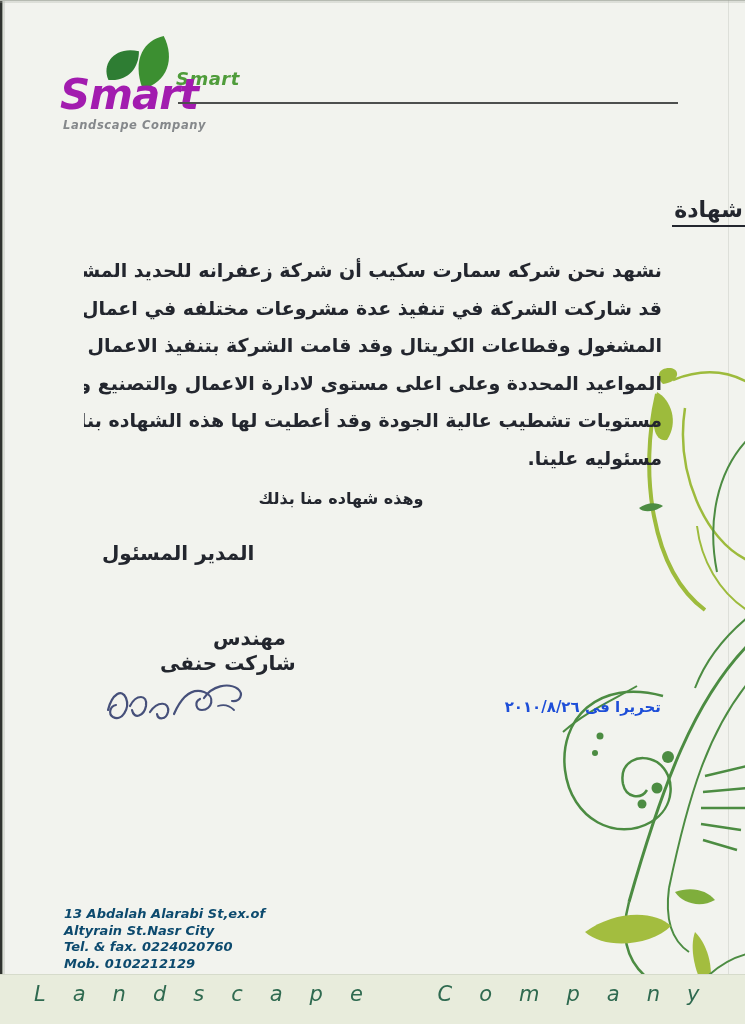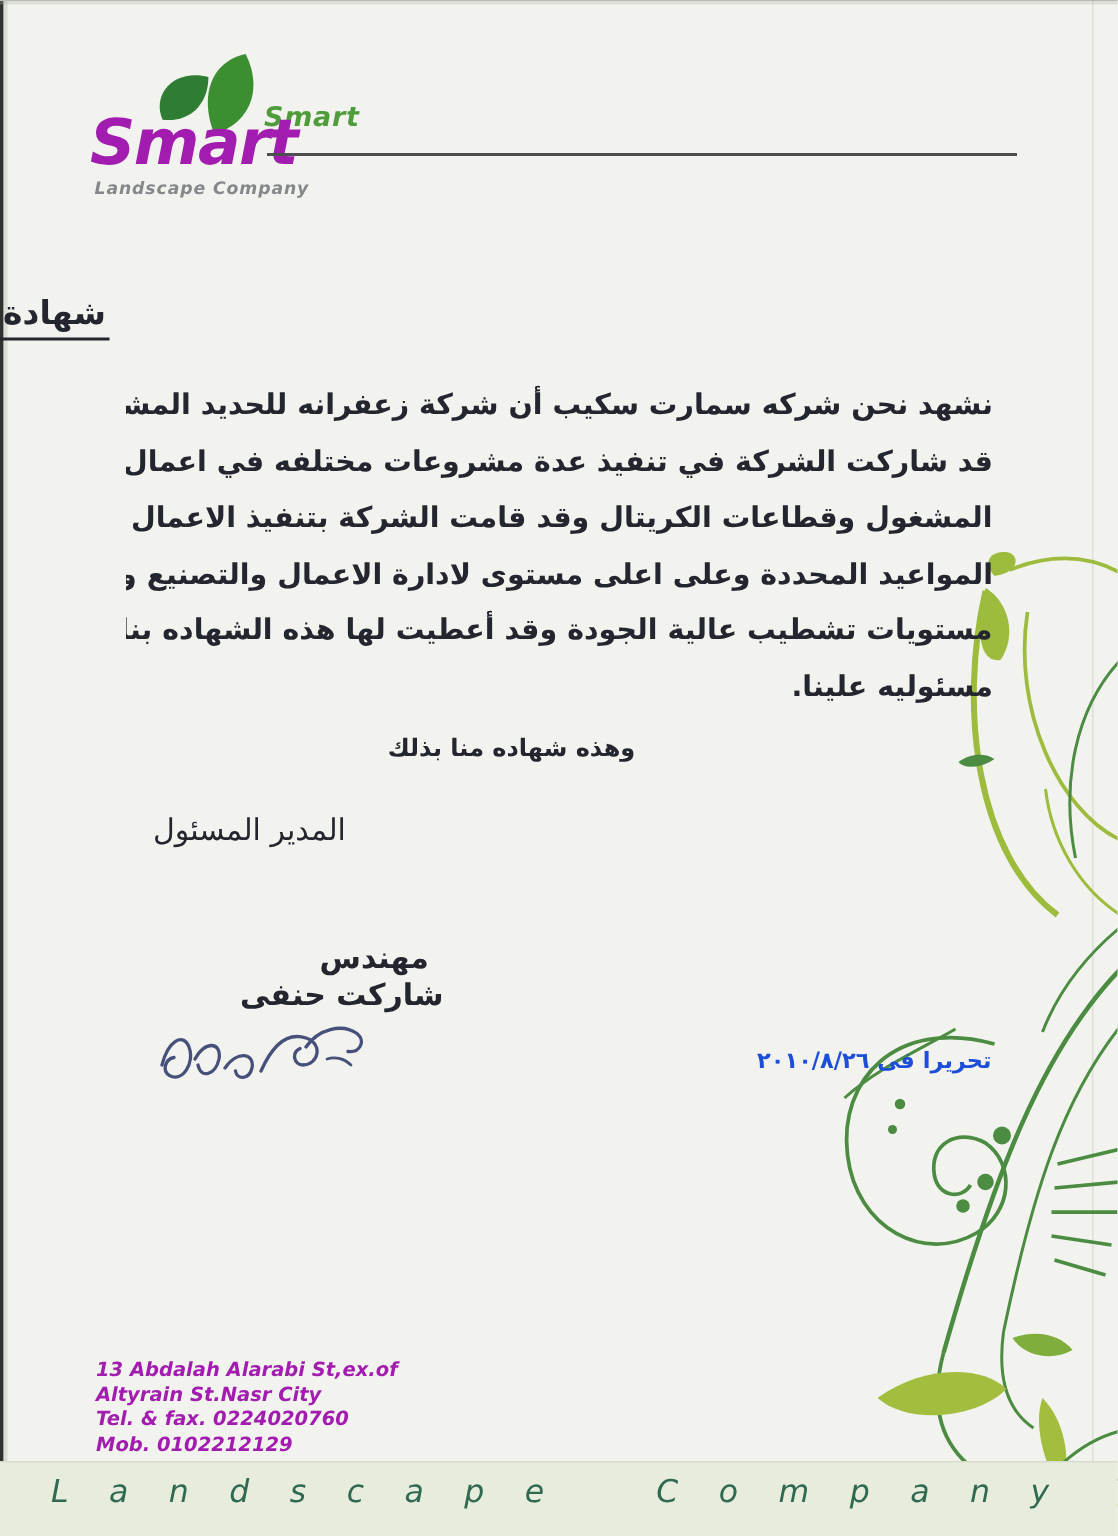--- a/index.html
+++ b/index.html
@@ -18,43 +18,43 @@
 
   
   .logo{position:absolute;left:56px;top:36px;width:330px;height:100px;}
   .logo-leaves{position:absolute;left:38px;top:0;width:88px;height:62px;}
   .logo-scape{position:absolute;left:120px;top:32px;font-size:18px;font-weight:bold;font-style:italic;color:#4f9c3a;letter-spacing:.5px;}
   .logo-smart{position:absolute;left:4px;top:38px;font-size:42px;font-weight:800;font-style:italic;color:#a21caf;letter-spacing:-1px;line-height:1;}
   .logo-sub{position:absolute;left:7px;top:82px;font-size:11.5px;font-weight:bold;font-style:italic;color:#85888b;letter-spacing:.6px;white-space:nowrap;}
   .header-rule{position:absolute;left:178px;top:102px;width:500px;height:2px;background:#4d4f4e;}
 
   
-  .title{position:absolute;left:0;right:0;top:197px;text-align:left;}
+  .title{position:absolute;left:0;right:0;top:197px;text-align:right;}
   .title span{display:inline-block;font-size:22px;font-weight:bold;color:#23262e;
     border-bottom:2px solid #23262e;padding:0 2px 3px 2px;}
   .body-text{position:absolute;left:84px;top:252px;width:578px;direction:rtl;
     color:#23262e;font-size:19px;font-weight:bold;}
   .body-line{height:37.6px;line-height:37.6px;white-space:nowrap;
     text-align:justify;text-align-last:justify;overflow:hidden;}
   .body-line.last{text-align:right;text-align-last:right;}
   .closing{position:absolute;left:84px;top:489px;width:578px;direction:rtl;text-align:center;
     padding-left:0;color:#23262e;font-size:16px;font-weight:bold;}
   .closing span{display:inline-block;transform:translateX(-32px);}
 
-  .sign-role{position:absolute;left:102px;top:541px;direction:rtl;font-size:20px;font-weight:normal;color:#23262e;}
+  .sign-role{position:absolute;left:102px;top:541px;direction:rtl;font-size:20px;font-weight:bold;color:#23262e;}
   .sign-eng{position:absolute;left:165px;top:626px;direction:rtl;font-size:20px;font-weight:bold;color:#23262e;margin-left:48px;}
   .sign-name{position:absolute;left:160px;top:651px;direction:rtl;font-size:20px;font-weight:bold;color:#23262e;}
   .signature{position:absolute;left:100px;top:672px;width:150px;height:56px;}
   .date-line{position:absolute;right:84px;top:698px;direction:rtl;font-size:15px;font-weight:bold;color:#1d4ed8;}
 
   
   .flourish{position:absolute;right:0;top:140px;width:190px;height:884px;pointer-events:none;}
 
   
-  .address{position:absolute;left:64px;top:906px;color:#a21caf;font-size:13px;
+  .address{position:absolute;left:64px;top:906px;color:#0c4a6e;font-size:13px;
     font-style:italic;font-weight:bold;line-height:16.5px;white-space:nowrap;}
   .banner{position:absolute;left:0;right:0;bottom:0;height:49px;background:#e8ecdc;
     border-top:1px solid rgba(90,100,80,.12);}
   .banner-text{position:absolute;left:34px;top:7px;font-size:21px;font-style:italic;
     color:#2f6a50;letter-spacing:27px;word-spacing:14px;white-space:nowrap;}
 </style>
 </head>
 <body>
 
 <div class="page">

